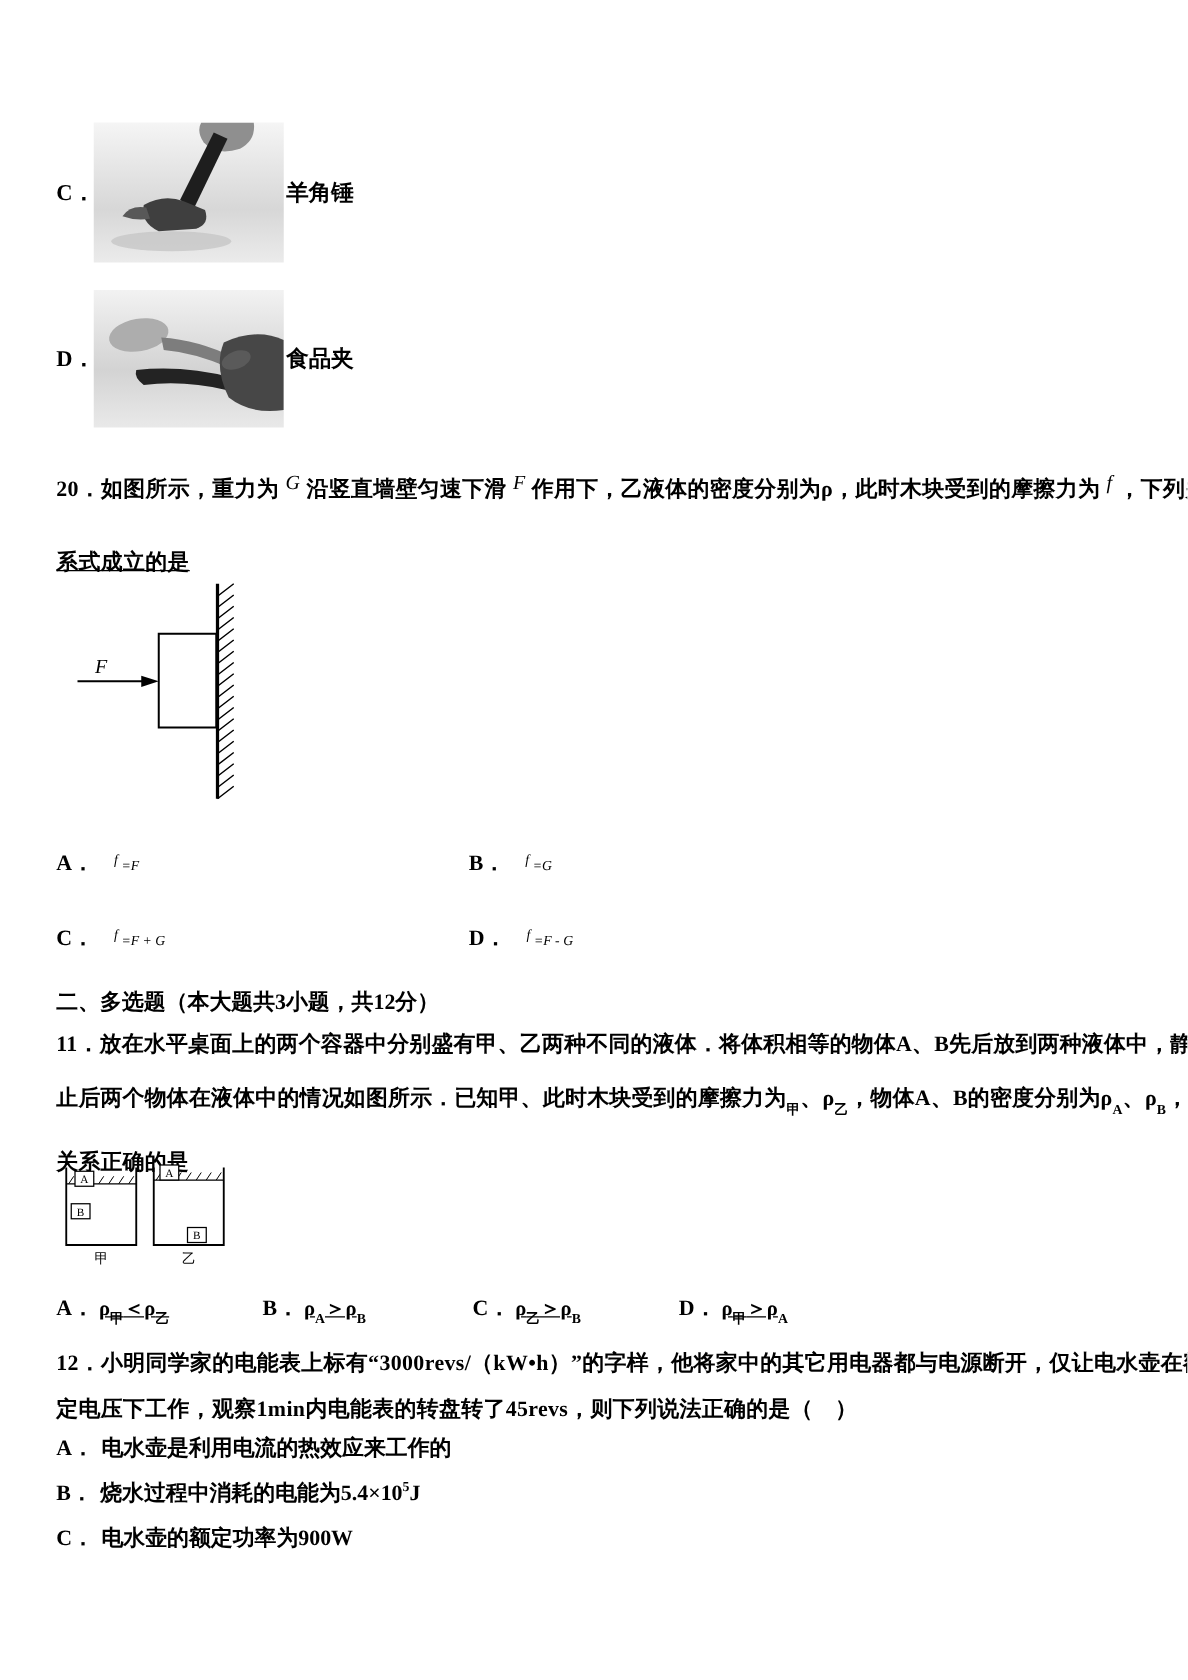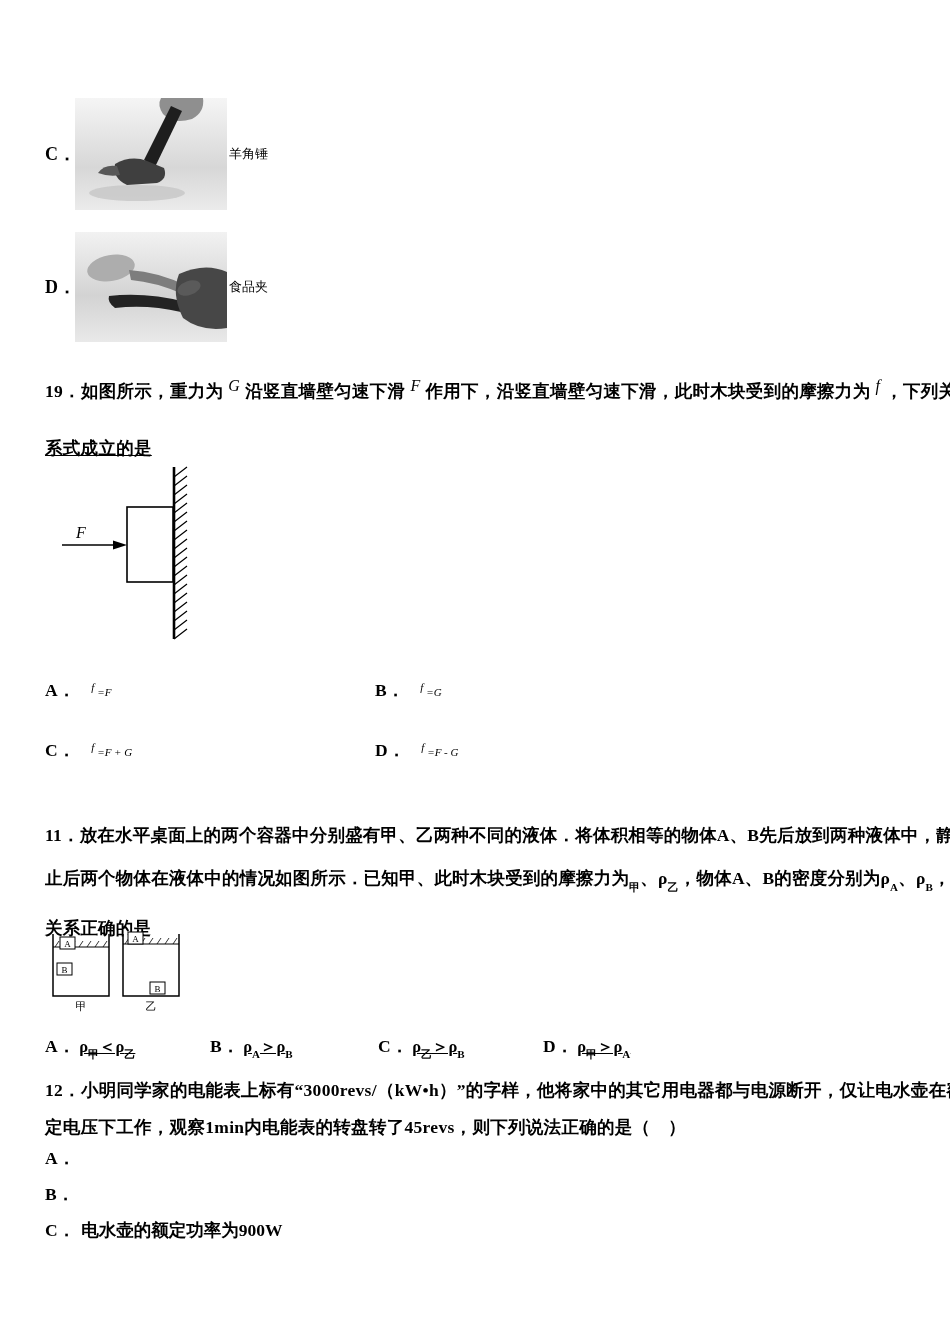--- a/index.html
+++ b/index.html
@@ -9,21 +9,21 @@
         font-family:"Liberation Serif","DejaVu Serif",serif;overflow:hidden;}
   .abs{position:absolute;}
 
   
   .tool-row{display:flex;align-items:center;}
   .opt-tag{flex:0 0 30px;width:30px;font-size:18px;font-weight:bold;}
   .photo{flex:0 0 152px;width:152px;height:112px;position:relative;}
   .photo-c{background:linear-gradient(180deg,#f5f5f5,#d7d7d7 62%,#ebebeb);}
   .photo-d{background:linear-gradient(180deg,#f2f2f2,#d3d3d3 58%,#e9e9e9);height:110px;flex-basis:152px;}
   .photo svg{display:block;width:100%;height:100%;}
-  .caption{font-size:13px;font-weight:normal;margin-left:2px;white-space:nowrap;}
+  .caption{font-size:18px;font-weight:bold;margin-left:2px;white-space:nowrap;}
 
   
   .q-line{font-size:17.5px;font-weight:bold;white-space:nowrap;letter-spacing:0.3px;line-height:26px;}
   .gap27{margin-top:30px;text-decoration:underline;}
   .mvar{font-style:italic;font-weight:normal;font-size:16px;position:relative;top:-6px;margin:0 5px;
         font-family:"Liberation Serif",serif;}
 
   
   .fopt-row{position:absolute;display:flex;align-items:baseline;}
   .opt-letter{font-size:17.5px;font-weight:bold;}
@@ -78,21 +78,21 @@
         <path d="M34,64 Q72,60 110,70 L106,80 Q72,72 40,76 Q32,70 34,64 Z" fill="#232323"></path>
         <path d="M104,42 Q130,30 152,40 L152,96 Q126,100 108,86 Q96,62 104,42 Z" fill="#474747"></path>
         <ellipse cx="114" cy="56" rx="12" ry="7" fill="#5a5a5a" transform="rotate(-20 114 56)"></ellipse>
       </svg>
     </div>
     <span class="caption">食品夹</span>
   </div>
 
   <div class="abs" style="left:45px;top:378px;">
     <div class="q-line">
-      <span>19．如图所示，重力为</span><span class="mvar">G</span><span>沿竖直墙壁匀速下滑</span><span class="mvar">F</span><span>作用下，沿竖直墙壁匀速下滑，此时木块受到的摩擦力为</span><span class="mvar">f</span><span>，下列关</span>
+      <span>20．如图所示，重力为</span><span class="mvar">G</span><span>沿竖直墙壁匀速下滑</span><span class="mvar">F</span><span>作用下，乙液体的密度分别为ρ，此时木块受到的摩擦力为</span><span class="mvar">f</span><span>，下列关</span>
     </div>
     <div class="q-line gap27">系式成立的是</div>
   </div>
 
   <div class="abs diag" style="left:52px;top:465px;">
     <svg width="140" height="175" viewBox="0 0 140 175">
       <line x1="122" y1="2" x2="122" y2="174" stroke="#000" stroke-width="2.6"></line>
       <path d="M122,12 l13,-10 M122,21 l13,-10 M122,30 l13,-10 M122,39 l13,-10 M122,48 l13,-10 M122,57 l13,-10 M122,66 l13,-10 M122,75 l13,-10 M122,84 l13,-10 M122,93 l13,-10 M122,102 l13,-10 M122,111 l13,-10 M122,120 l13,-10 M122,129 l13,-10 M122,138 l13,-10 M122,147 l13,-10 M122,156 l13,-10 M122,165 l13,-10 M122,174 l13,-10" stroke="#000" stroke-width="1.2" fill="none"></path>
       <rect x="75" y="42" width="46" height="75" fill="#ffffff" stroke="#000" stroke-width="1.6"></rect>
       <line x1="10" y1="80" x2="63" y2="80" stroke="#000" stroke-width="1.6"></line>
@@ -111,20 +111,21 @@
   </div>
   <div class="fopt-row" style="left:45px;top:738px;">
     <span class="opt-letter">C．</span>
     <span class="formula"><i class="fvar">f</i><i>=F + G</i></span>
   </div>
   <div class="fopt-row" style="left:375px;top:738px;">
     <span class="opt-letter">D．</span>
     <span class="formula"><i class="fvar">f</i><i>=F - G</i></span>
   </div>
 
+  <div class="abs sec-title" style="left:45px;top:789px;">二、多选题（本大题共3小题，共12分）</div>
 
   <div class="abs qpara" style="left:45px;top:814px;">
     <div class="q-line">11．放在水平桌面上的两个容器中分别盛有甲、乙两种不同的液体．将体积相等的物体A、B先后放到两种液体中，静</div>
     <div class="q-line">
       <span>止后两个物体在液体中的情况如图所示．已知甲、此时木块受到的摩擦力为</span><sub class="den">甲</sub><span>、ρ</span><sub class="den">乙</sub><span>，物体A、B的密度分别为ρ</span><sub class="den">A</sub><span>、ρ</span><sub class="den">B</sub><span>，下列</span>
     </div>
     <div class="q-line">关系正确的是</div>
   </div>
 
   <div class="abs diag" style="left:46px;top:920px;">
@@ -170,23 +171,25 @@
   </div>
 
   <div class="abs q12para" style="left:45px;top:1072px;">
     <div class="q-line">12．小明同学家的电能表上标有“3000revs/（kW•h）”的字样，他将家中的其它用电器都与电源断开，仅让电水壶在额</div>
     <div class="q-line">定电压下工作，观察1min内电能表的转盘转了45revs，则下列说法正确的是（　）</div>
   </div>
 
   <div class="abs" style="left:45px;top:1146px;">
     <div class="lopt">
       <span class="opt-letter">A．</span>
+      <span>电水壶是利用电流的热效应来工作的</span>
     </div>
     <div class="lopt">
       <span class="opt-letter">B．</span>
+      <span><span>烧水过程中消耗的电能为5.4×10</span><sup class="pw">5</sup><span>J</span></span>
     </div>
     <div class="lopt">
       <span class="opt-letter">C．</span>
       <span>电水壶的额定功率为900W</span>
     </div>
   </div>
 
 </div>
 
 </body></html>

